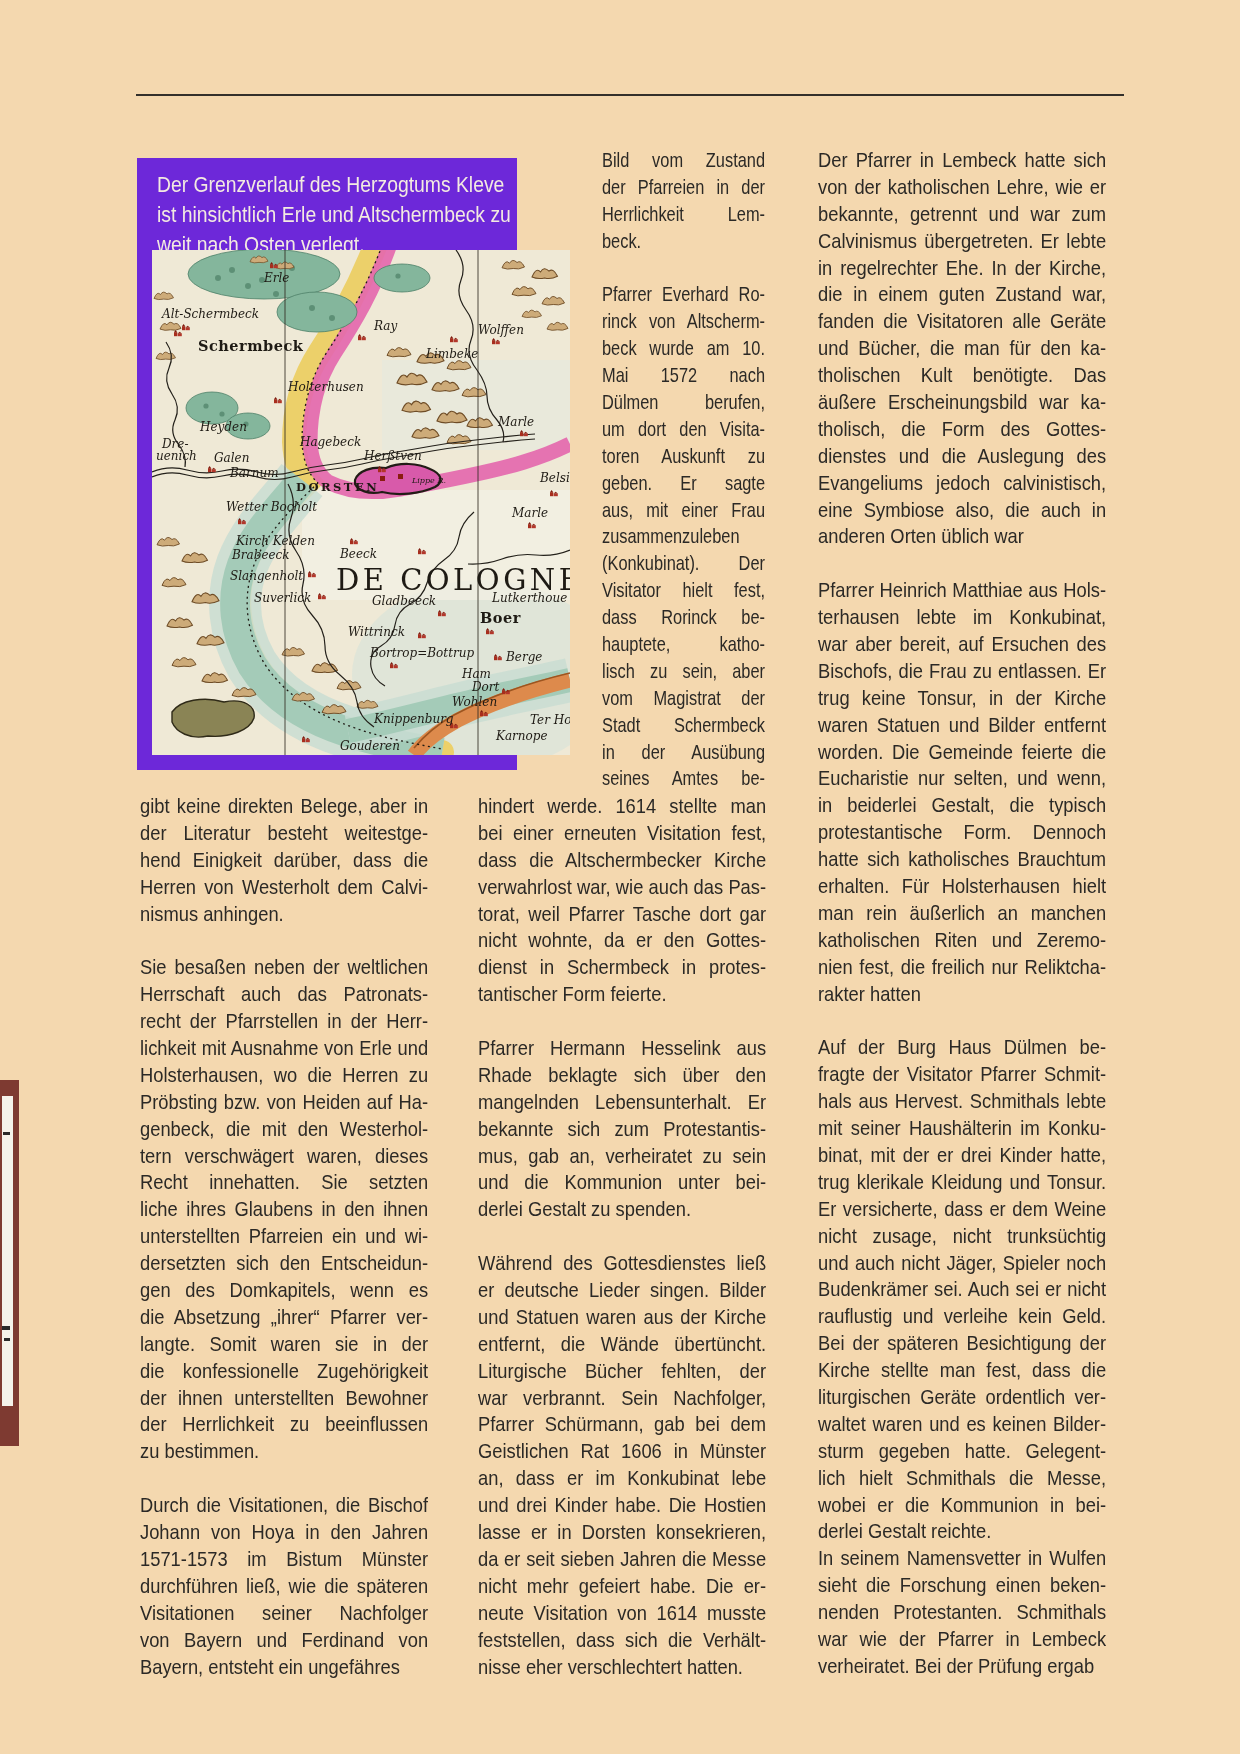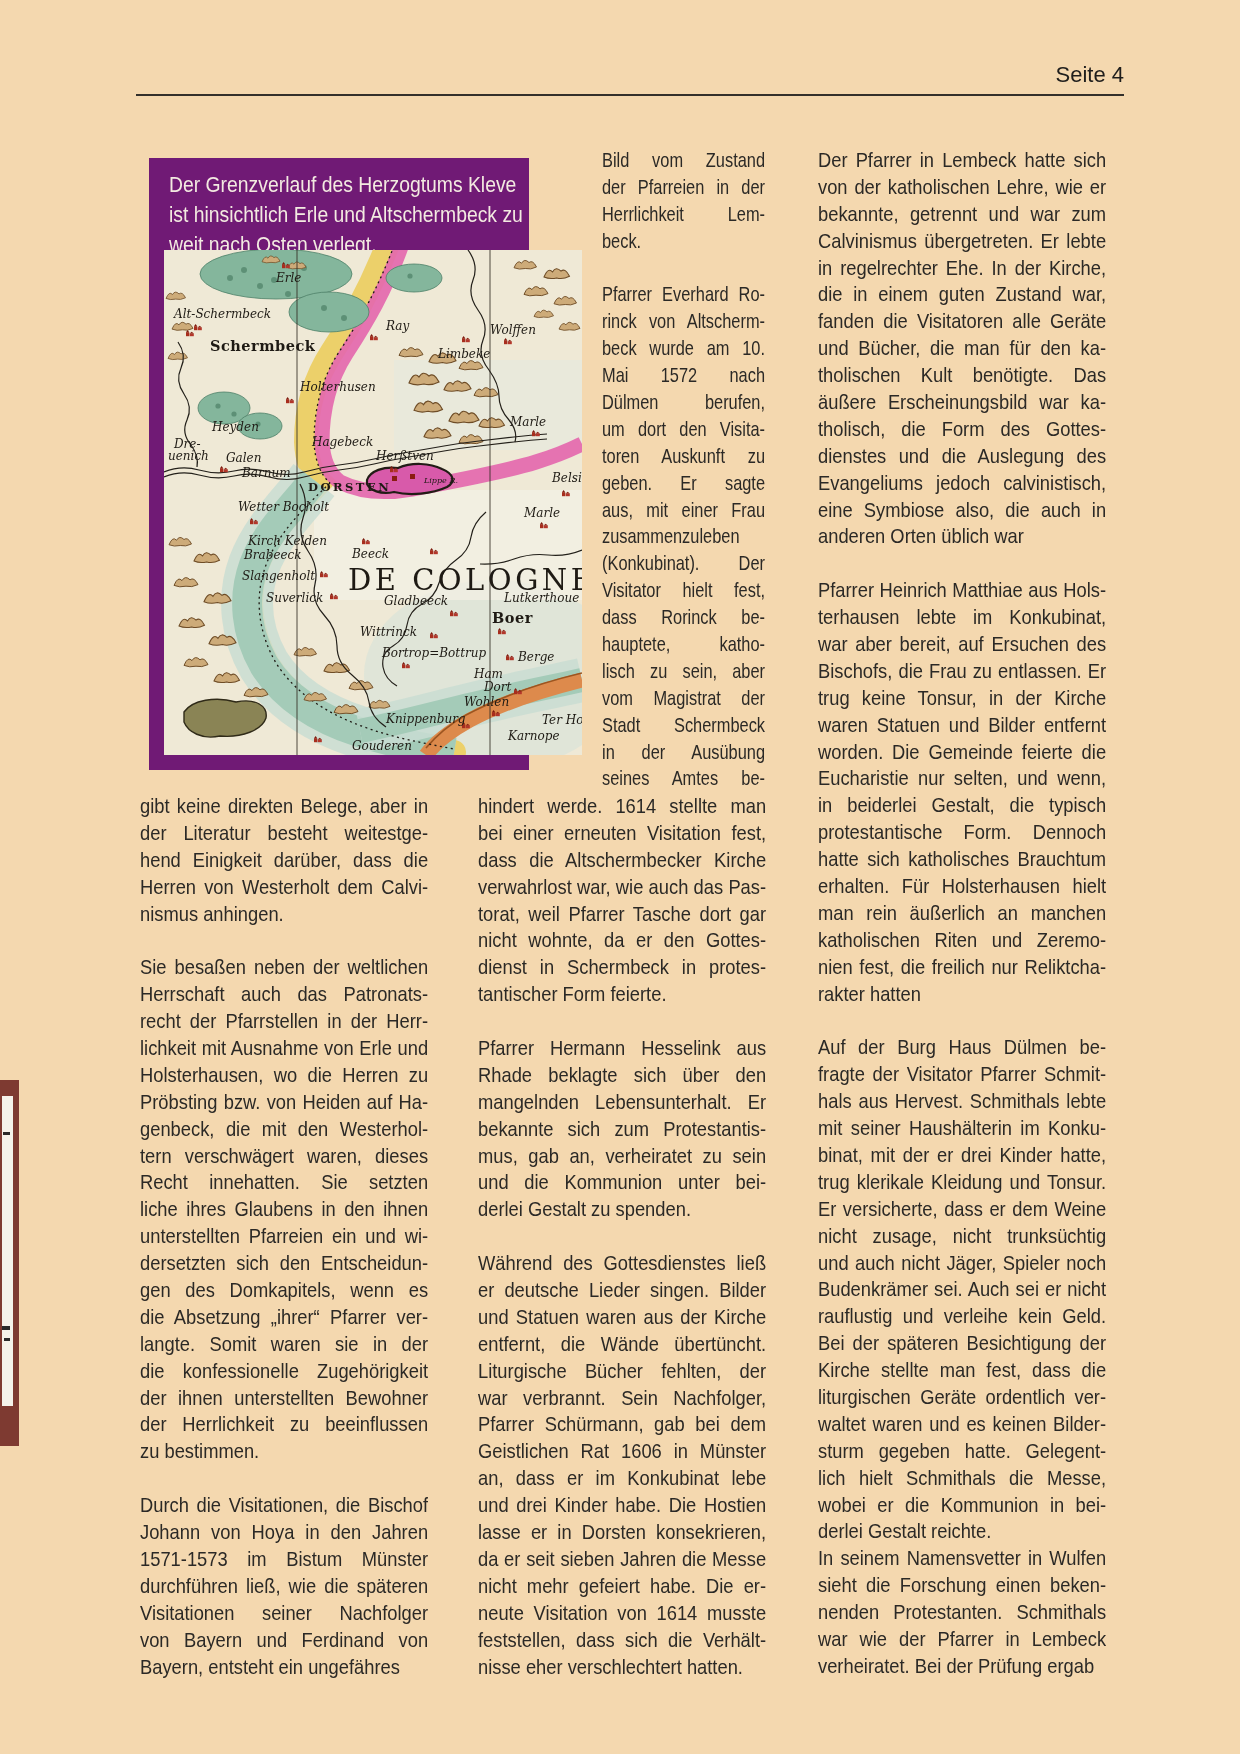--- a/index.html
+++ b/index.html
@@ -4,21 +4,21 @@
 <style>
   html,body{margin:0;padding:0;background:#f4d8af;}
   .page{position:relative;width:1240px;height:1754px;background:#f4d8af;overflow:hidden;
         font-family:"Liberation Sans",sans-serif;color:#2b2926;}
 
   
   .folio{position:absolute;left:0;top:62px;width:1124px;text-align:right;font-size:22px;color:#1f1e1c;}
   .rule{position:absolute;left:136px;top:94px;width:988px;height:2px;background:#33302b;}
 
   
-  .map-frame{position:absolute;left:149px;top:158px;width:380px;height:612px;background:#701a75;}
+  .map-frame{position:absolute;left:137px;top:158px;width:380px;height:612px;background:#6d28d9;}
   .map-caption{position:absolute;left:20px;top:12px;width:455px;font-size:21.5px;line-height:30px;
                color:#f3eae1;transform:scaleX(.9);transform-origin:0 0;}
   .cap-line{white-space:nowrap;}
   .map-svg{position:absolute;left:15px;top:92px;width:418px;height:505px;display:block;background:#efe9d6;}
 
   
   .ml{font-family:"DejaVu Serif",serif;font-style:italic;fill:#1e1a14;font-size:12px;}
   .ml.bold{font-style:normal;font-weight:bold;font-size:14.5px;letter-spacing:.5px;}
   .ml.caps{font-style:normal;font-weight:bold;font-size:11.5px;letter-spacing:2.5px;}
   .ml.big{font-style:normal;font-size:29px;letter-spacing:3.5px;}
@@ -42,21 +42,20 @@
   .edge-art i{position:absolute;background:#2a2a2a;display:block;}
   .m1{left:3px;top:52px;width:7px;height:3px;}
   .m2{left:2px;top:246px;width:8px;height:4px;}
   .m3{left:4px;top:258px;width:6px;height:3px;}
 </style>
 </head>
 <body>
 
 <div class="page">
 
-  <div class="folio">Seite 4</div>
   <div class="rule"></div>
 
   <div class="map-frame">
     <div class="map-caption">
         <div class="cap-line">Der Grenzverlauf des Herzogtums Kleve</div>
         <div class="cap-line">ist hinsichtlich Erle und Altschermbeck zu</div>
         <div class="cap-line">weit nach Osten verlegt.</div>
       </div>
 
     <svg class="map-svg" viewBox="0 0 418 505" width="418" height="505" xmlns="http://www.w3.org/2000/svg">

